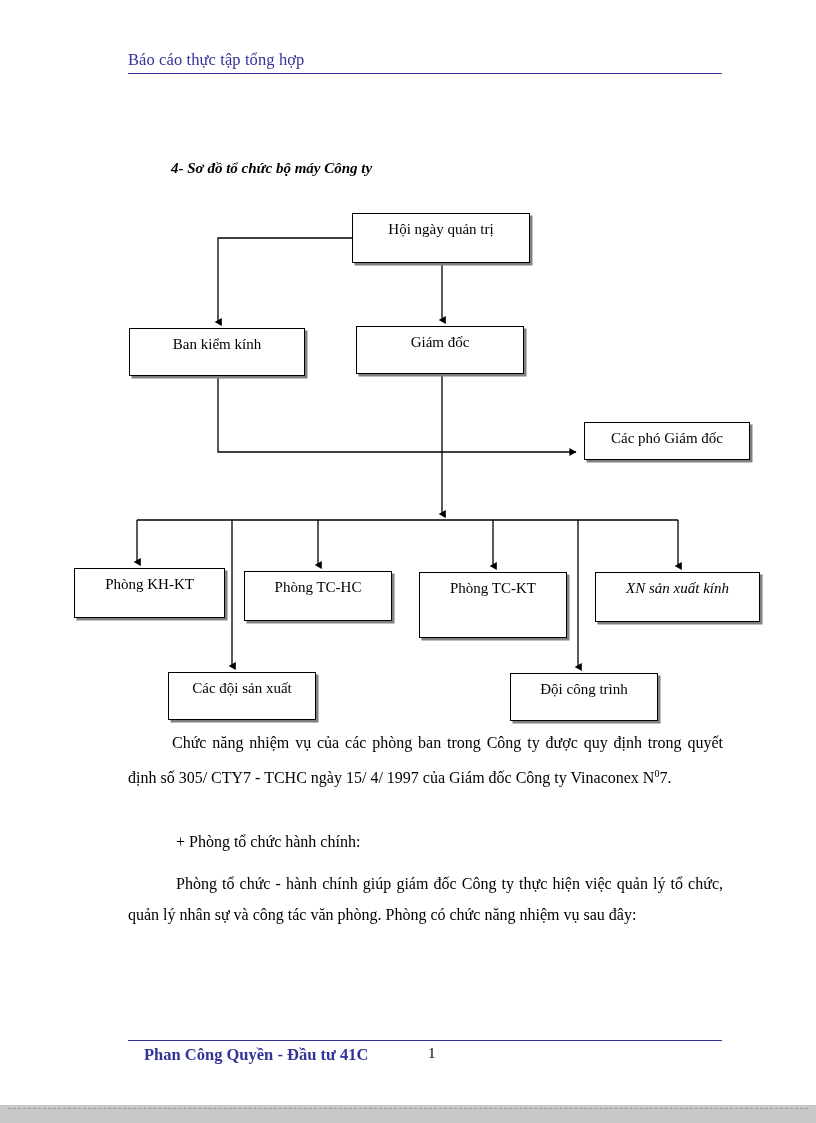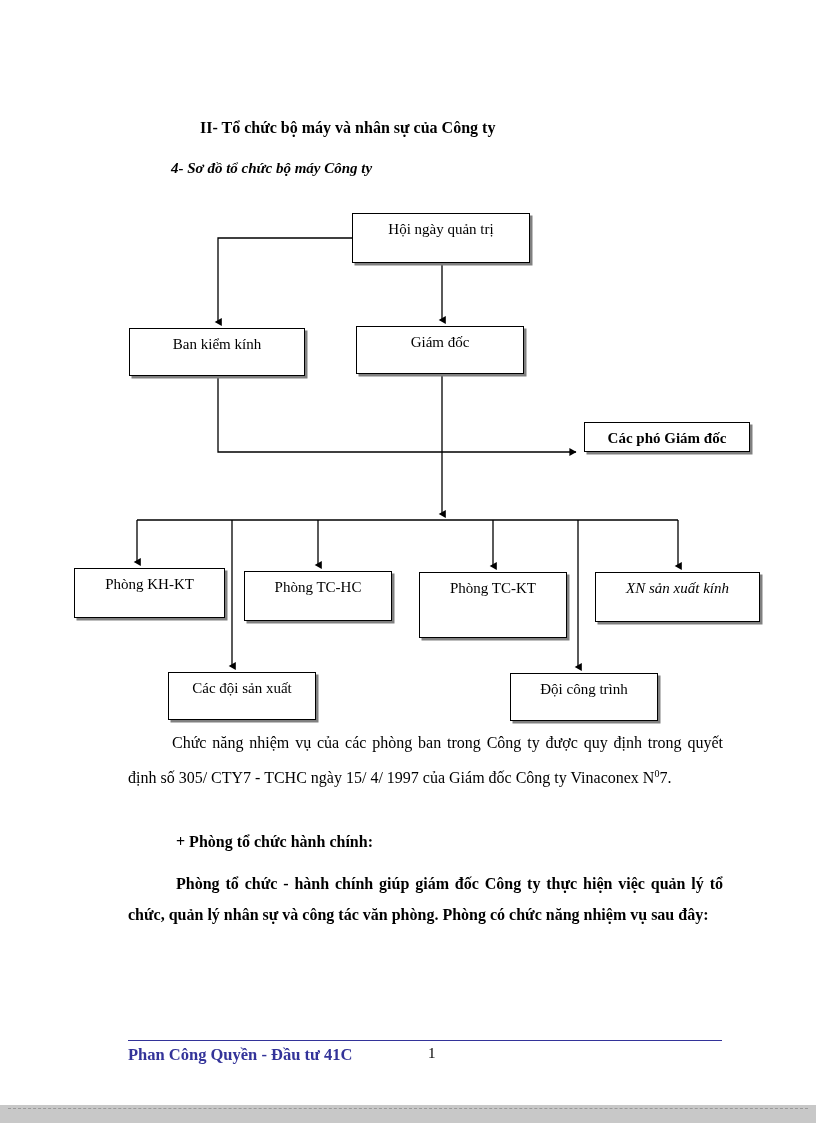--- a/index.html
+++ b/index.html
@@ -83,41 +83,41 @@
   .body-block {
     position: absolute;
     left: 128px;
     width: 595px;
     font-size: 16px;
     line-height: 31px;
     text-align: justify;
   }
   .body-block p { margin: 0; }
   .indent { text-indent: 44px; }
-  .indent-small { text-indent: 48px; font-weight: bold; }
+  .indent-small { text-indent: 48px; }
   sup { font-size: 10px; vertical-align: super; }
   
   .ftr {
     position: absolute;
     left: 128px;
     top: 1040px;
     width: 594px;
   }
   .ftr-rule {
     border-bottom: 1.4px solid #333399;
     width: 594px;
   }
   .ftr-row {
     margin-top: 4px;
     position: relative;
     height: 24px;
   }
   .ftr-name {
     position: absolute;
-    left: 0;
+    left: 16px;
     top: 0;
     font-size: 16.5px;
     font-weight: bold;
     color: #333399;
     white-space: nowrap;
   }
   .ftr-page {
     position: absolute;
     left: 300px;
     top: 0;
@@ -139,22 +139,25 @@
     top: 3px;
     width: 800px;
     border-top: 1px dashed #9a9a9a;
   }
 </style>
 </head>
 <body>
 
 <div class="page">
 
-
-  <div class="h-roman">II- Tổ chức bộ máy và nhân sự của Công ty</div>
+  <div class="hdr">
+    <div class="hdr-text">Báo cáo thực tập tổng hợp</div>
+    <div class="hdr-rule"></div>
+  </div>
+
   <div class="h-sub">4- Sơ đồ tổ chức bộ máy Công ty</div>
 
   <div class="chart">
     <svg width="816" height="1123" xmlns="http://www.w3.org/2000/svg">
       <defs>
         <marker id="ah" markerWidth="9" markerHeight="9" refX="4" refY="4.2" orient="auto" markerUnits="userSpaceOnUse">
           <path d="M0,0.4 L8,0.4 L4,7.5 z" fill="#000"></path>
         </marker>
         <marker id="ahr" markerWidth="9" markerHeight="9" refX="7" refY="4" orient="auto" markerUnits="userSpaceOnUse">
           <path d="M0.4,0 L0.4,8 L7.5,4 z" fill="#000"></path>
@@ -188,21 +191,21 @@
   <div id="nodes">
       <div class="node" style="left: 352px; top: 213px; width: 178px; height: 50px;">
         <span>Hội ngày quản trị</span>
       </div>
       <div class="node" style="left: 129px; top: 328px; width: 176px; height: 48px;">
         <span>Ban kiểm kính</span>
       </div>
       <div class="node" style="left: 356px; top: 326px; width: 168px; height: 48px; text-align: center;">
         <span>Giám đốc</span>
       </div>
-      <div class="node" style="left: 584px; top: 422px; width: 166px; height: 30px; font-weight: bold;">
+      <div class="node" style="left: 584px; top: 422px; width: 166px; height: 38px;">
         <span>Các phó Giám đốc</span>
       </div>
       <div class="node" style="left: 74px; top: 568px; width: 151px; height: 50px;">
         <span>Phòng KH-KT</span>
       </div>
       <div class="node" style="left: 244px; top: 571px; width: 148px; height: 50px;">
         <span>Phòng TC-HC</span>
       </div>
       <div class="node" style="left: 419px; top: 572px; width: 148px; height: 66px;">
         <span>Phòng TC-KT</span>

